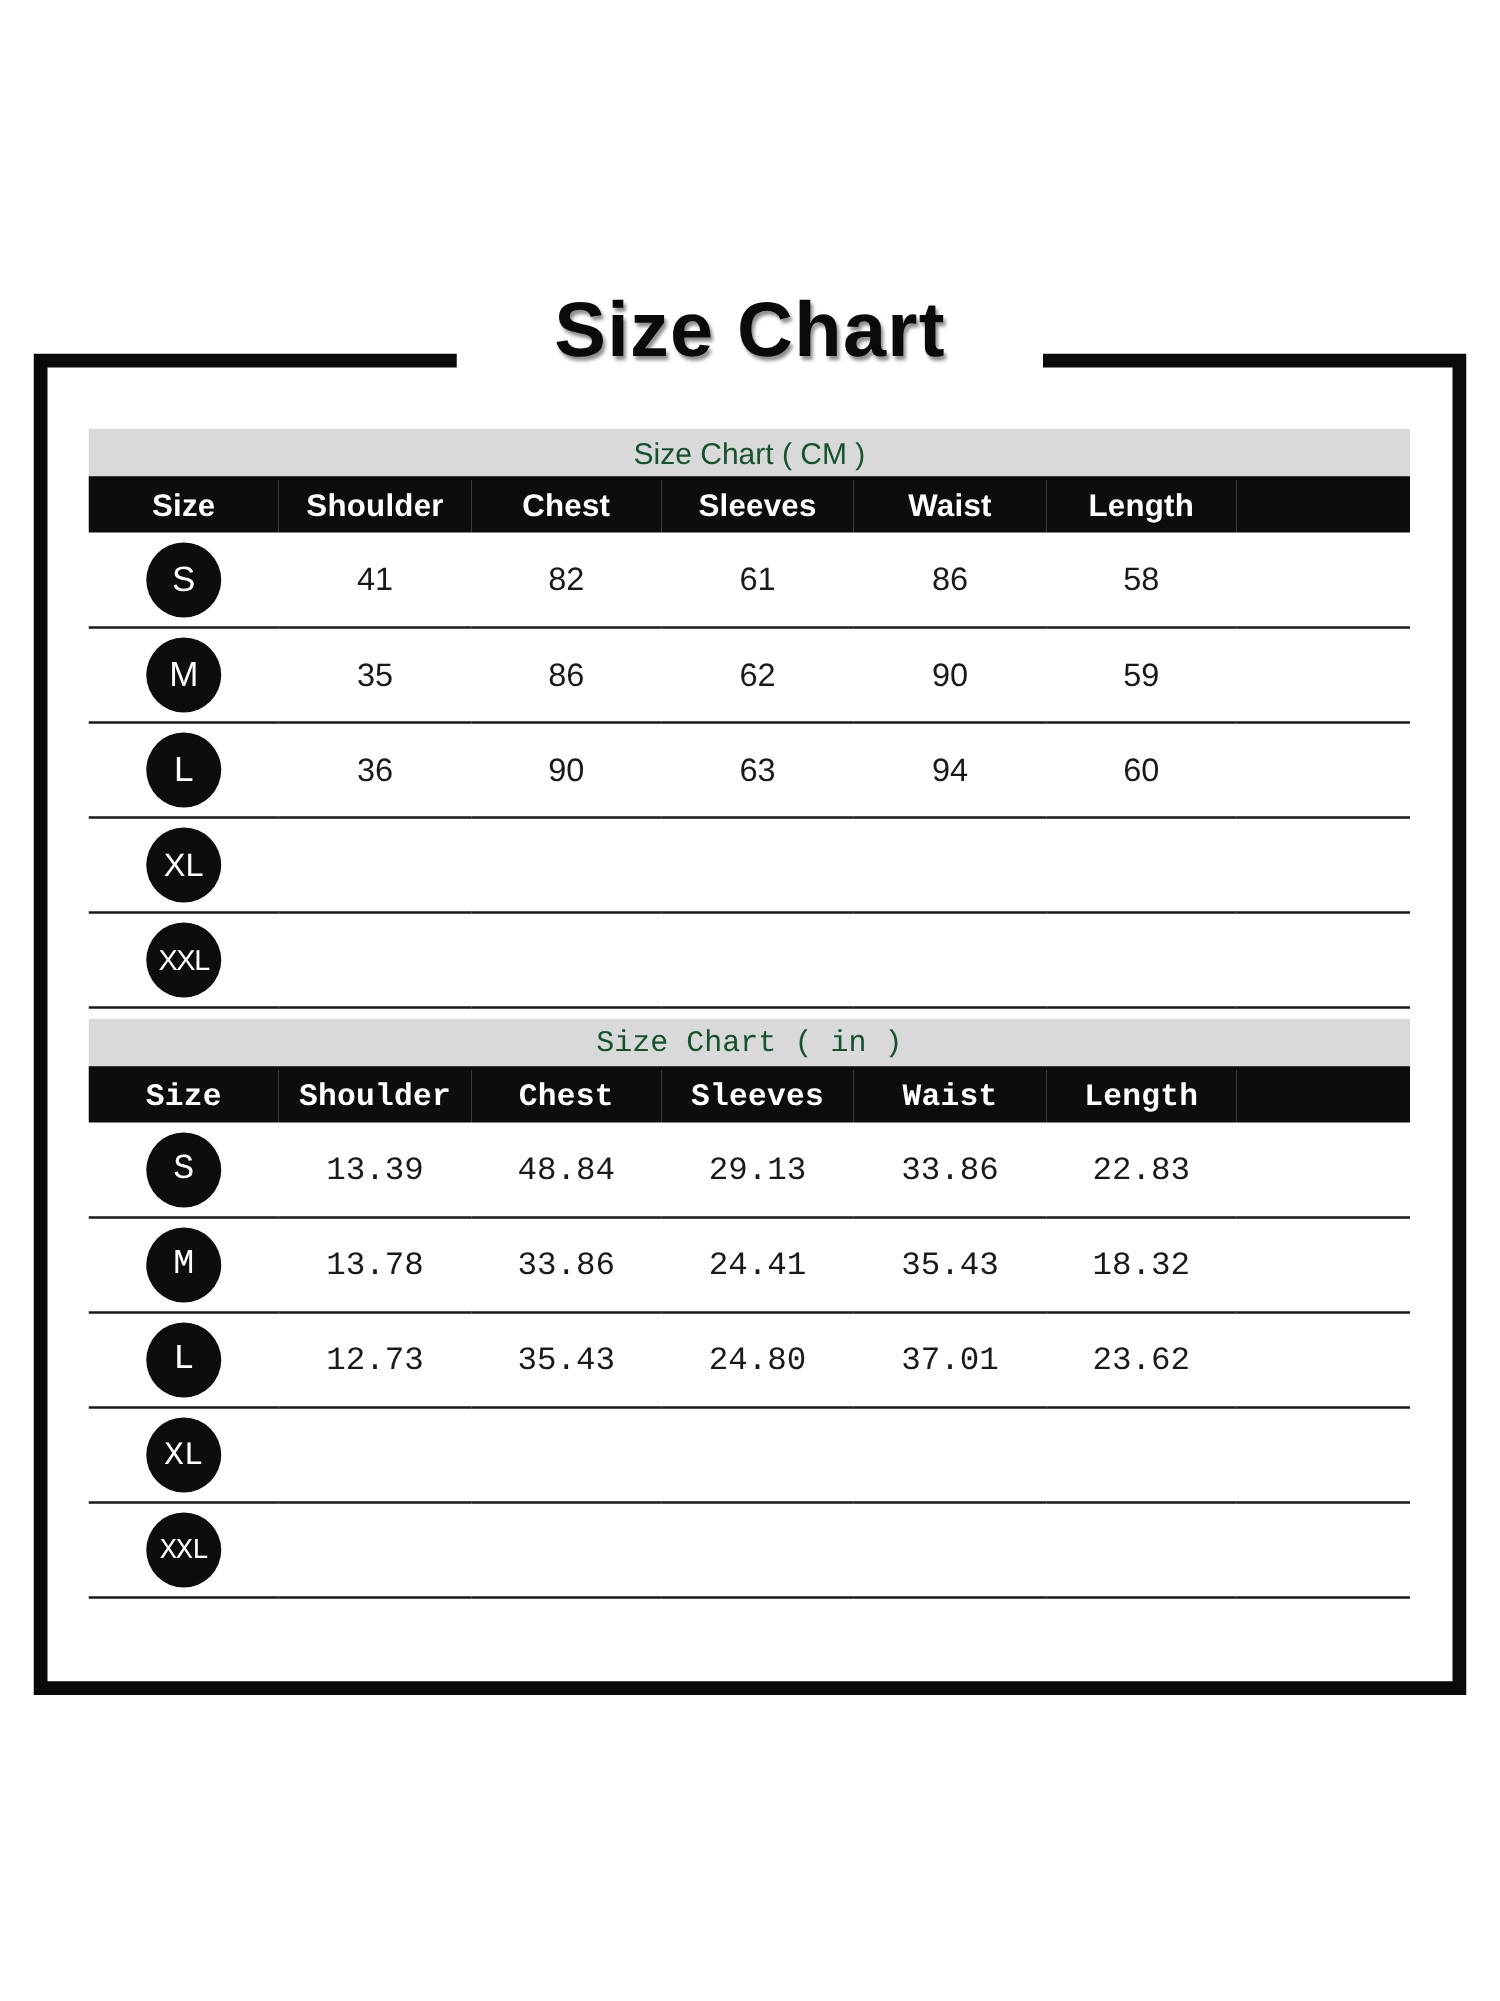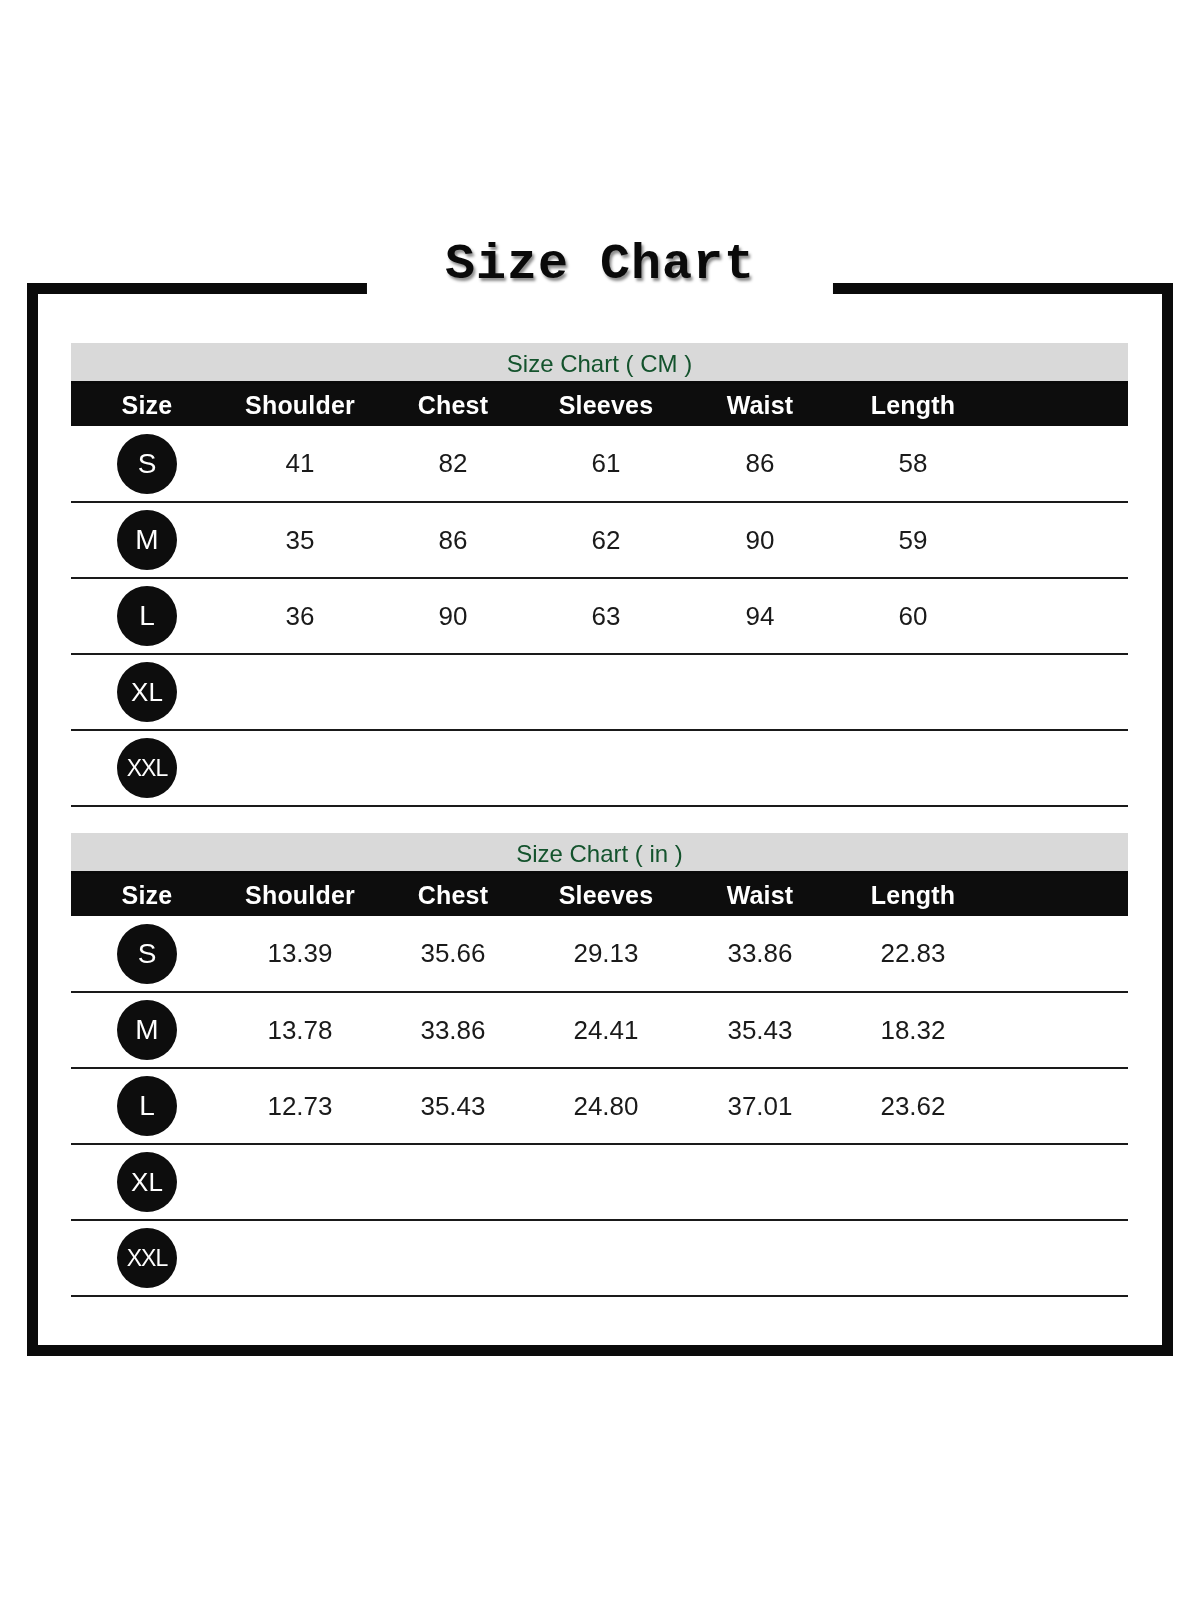--- a/index.html
+++ b/index.html
@@ -28,32 +28,32 @@
 
   
   .title {
     position: absolute;
     top: 234px;
     left: 50%;
     transform: translateX(-50%);
     z-index: 2;
     background: #ffffff;
     padding: 0 78px 8px 78px;
-    font-family: Liberation Mono, monospace;
+    font-family: Liberation Sans, sans-serif;
     font-weight: bold;
-    font-size: 50px;
+    font-size: 62px;
     line-height: 62px;
     letter-spacing: 1px;
     color: #0a0a0a;
     text-shadow: 2px 3px 3px rgba(0,0,0,0.45);
     white-space: nowrap;
   }
 
   .size-table { width: 1057px; }
-  .size-table + .size-table { margin-top: 26px; }
+  .size-table + .size-table { margin-top: 8px; font-family: Liberation Mono, monospace; }
 
   .caption {
     height: 41px;
     line-height: 41px;
     background: #d9d9d9;
     border-bottom: 3px solid #0a0a0a;
     text-align: center;
     font-size: 24px;
     color: #14532d;
   }
@@ -200,21 +200,21 @@
             <th>Sleeves</th>
             <th>Waist</th>
             <th>Length</th>
             <th></th>
           </tr>
         </thead>
         <tbody>
           <tr>
             <td><span class="size-badge" style="font-size: 28px;">S</span></td>
             <td>13.39</td>
-            <td>35.66</td>
+            <td>48.84</td>
             <td>29.13</td>
             <td>33.86</td>
             <td>22.83</td>
             <td></td>
           </tr>
           <tr>
             <td><span class="size-badge" style="font-size: 28px;">M</span></td>
             <td>13.78</td>
             <td>33.86</td>
             <td>24.41</td>

